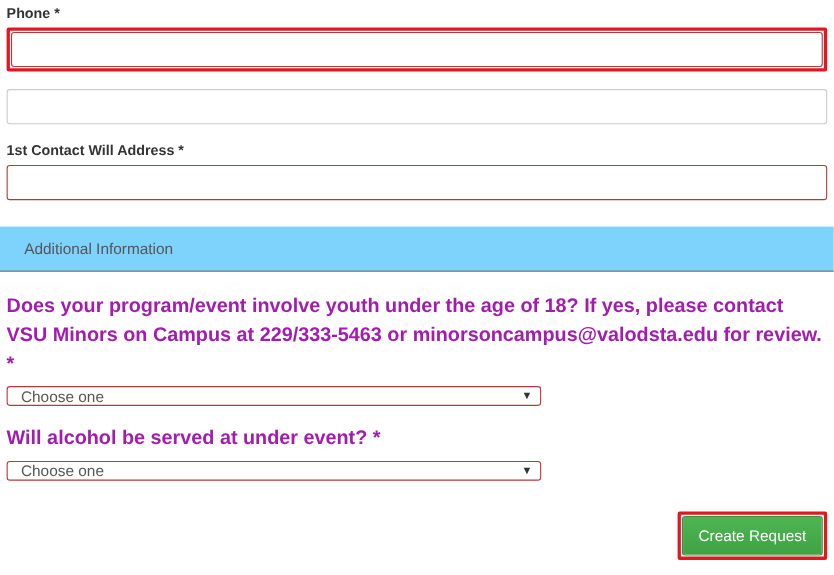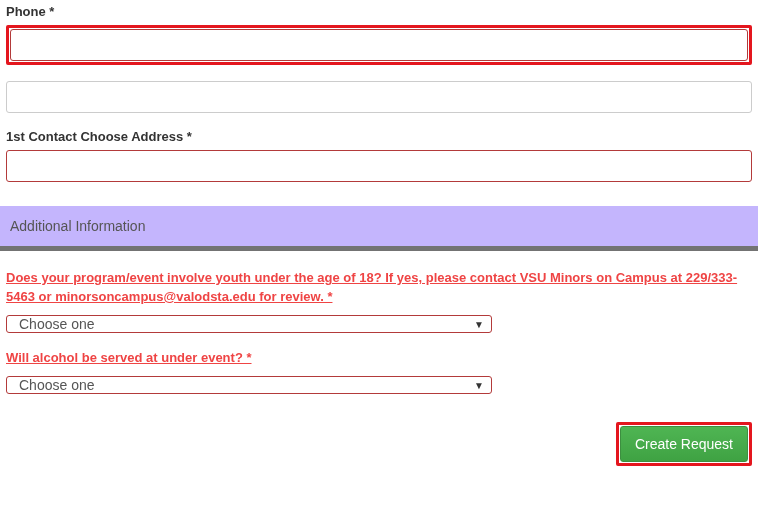--- a/index.html
+++ b/index.html
@@ -28,35 +28,34 @@
     font-size: 13px;
     background: #fff;
   }
   .text-input.required-empty { border-color: #b33a3a; }
   .highlight-wrap {
     border: 3px solid #e4161e;
     border-radius: 2px;
     padding: 1px;
   }
   .section-header {
-    background: #c4b5fd;
-    padding: 12px 10px;
+    background: #7dd3fc;
+    padding: 12px 22px;
     color: #555;
     font-size: 14px;
     margin: 24px -6px 18px -6px;
-    border-bottom: 5px solid #737373;
+    border-bottom: 1px solid #737373;
   }
   .question-label {
     font-weight: 600;
-    color: #ef4444;
-    font-size: 13px;
+    color: #a21caf;
+    font-size: 18px;
     line-height: 1.45;
     margin-bottom: 8px;
     display: block;
-    text-decoration: underline;
   }
   .select-wrap {
     position: relative;
     width: 486px;
   }
   .select-wrap.required-empty .select-box { border-color: #b33a3a; }
   .select-box {
     width: 100%;
     height: 18px;
     border: 1px solid #ccc;
@@ -109,21 +108,21 @@
   <div class="highlight-wrap">
     <input type="text" class="text-input required-empty" style="">
   </div>
 </div>
 
 <div class="field-group">
   <input type="text" class="text-input" style="">
 </div>
 
 <div class="field-group">
-  <label class="field-label">1st Contact Choose Address *</label>
+  <label class="field-label">1st Contact Will Address *</label>
   <input type="text" class="text-input required-empty" style="">
 </div>
 
 <div class="section-header">Additional Information</div>
 
 <div class="field-group">
   <label class="question-label">Does your program/event involve youth under the age of 18? If yes, please contact VSU Minors on Campus at 229/333-5463 or minorsoncampus@valodsta.edu for review. *</label>
   <div class="select-wrap required-empty">
     <div class="select-box">
       <span>Choose one</span>

